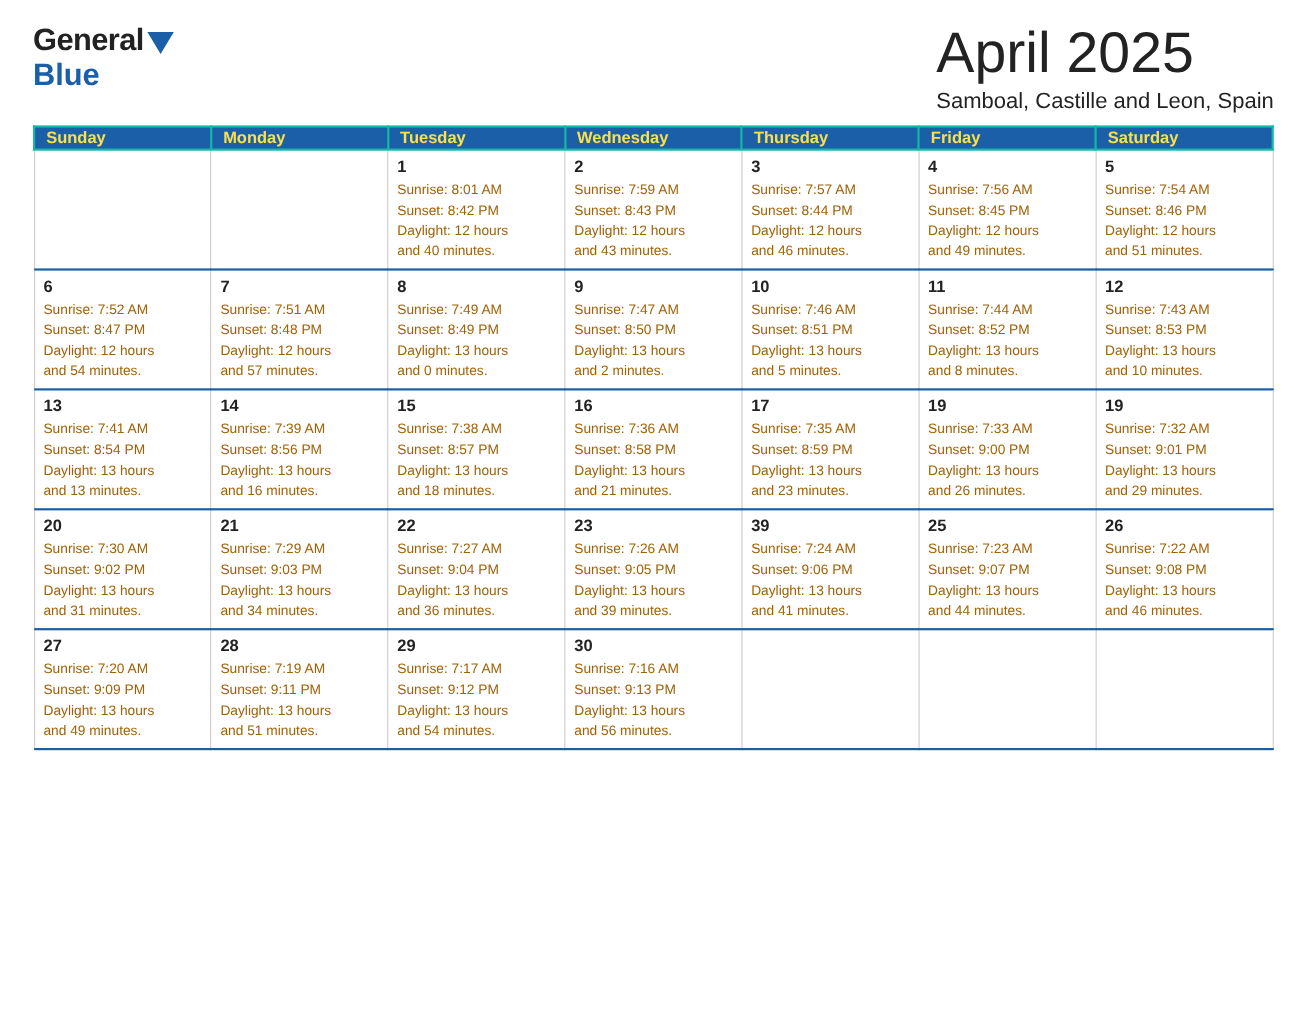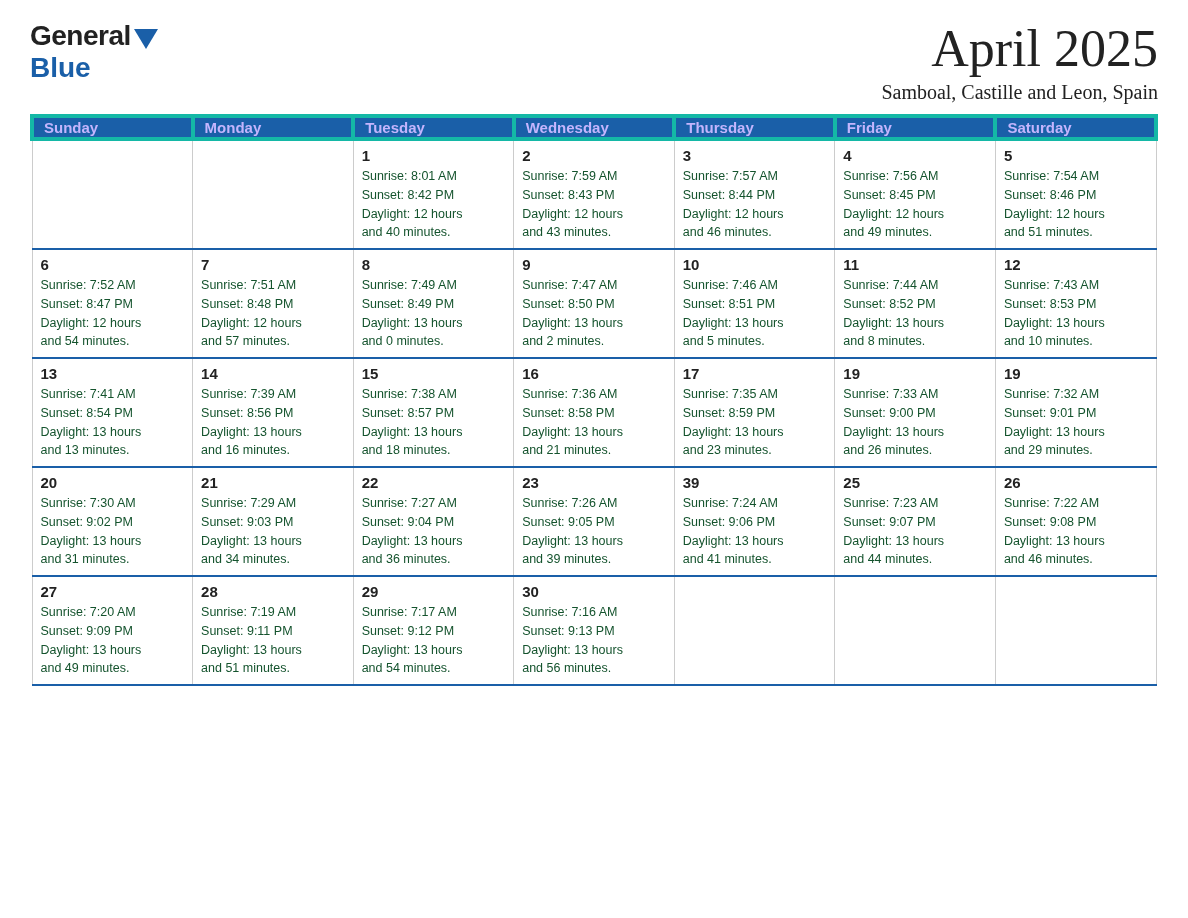--- a/index.html
+++ b/index.html
@@ -40,47 +40,46 @@
       border-top: 20px solid #1a5fa8;
       margin-left: 3px;
       margin-top: 5px;
     }
     .logo-blue {
       font-size: 28px;
       font-weight: bold;
       color: #1a5fa8;
     }
     .title-section {
-      text-align: right;
-      font-family: Liberation Serif, serif;
+      text-align: left;
     }
     .month-title {
       font-size: 52px;
       font-weight: normal;
       color: #222;
       line-height: 1.1;
     }
     .subtitle {
       font-size: 20px;
       color: #222;
       margin-top: 4px;
     }
     .calendar {
       width: 100%;
       border-collapse: collapse;
       margin-top: 10px;
     }
     .calendar thead tr th {
       background: #1a5fa8;
-      color: #c4b5fd;
+      color: #fde047;
       font-size: 15px;
       font-weight: bold;
       padding: 1px 10px;
       text-align: left;
-      border: 4px solid #14b8a6;
+      border: 2px solid #14b8a6;
     }
     .calendar tbody tr td {
       vertical-align: top;
       border: 1px solid #ccc;
       padding: 6px 8px;
       width: 14.28%;
       font-size: 13px;
       color: #222;
       min-height: 90px;
     }
@@ -88,21 +87,21 @@
       background: #fff;
     }
     .day-number {
       font-size: 15px;
       font-weight: bold;
       color: #222;
       margin-bottom: 3px;
     }
     .day-info {
       font-size: 12.5px;
-      color: #14532d;
+      color: #a16207;
       line-height: 1.5;
     }
     .calendar tbody tr {
       border-bottom: 2px solid #1a5fa8;
     }
   </style>
 </head>
 <body>
 
 <div class="header">

